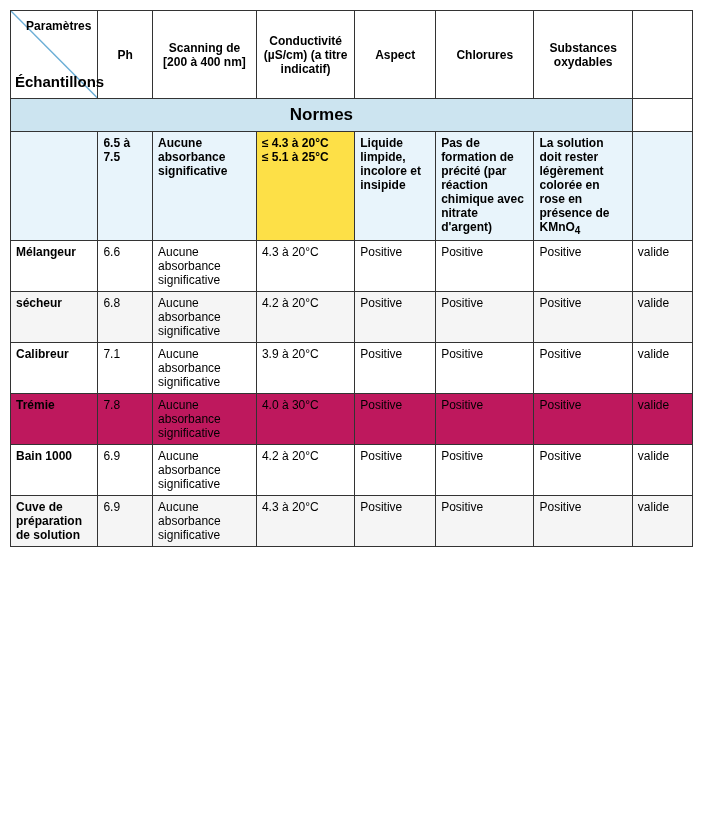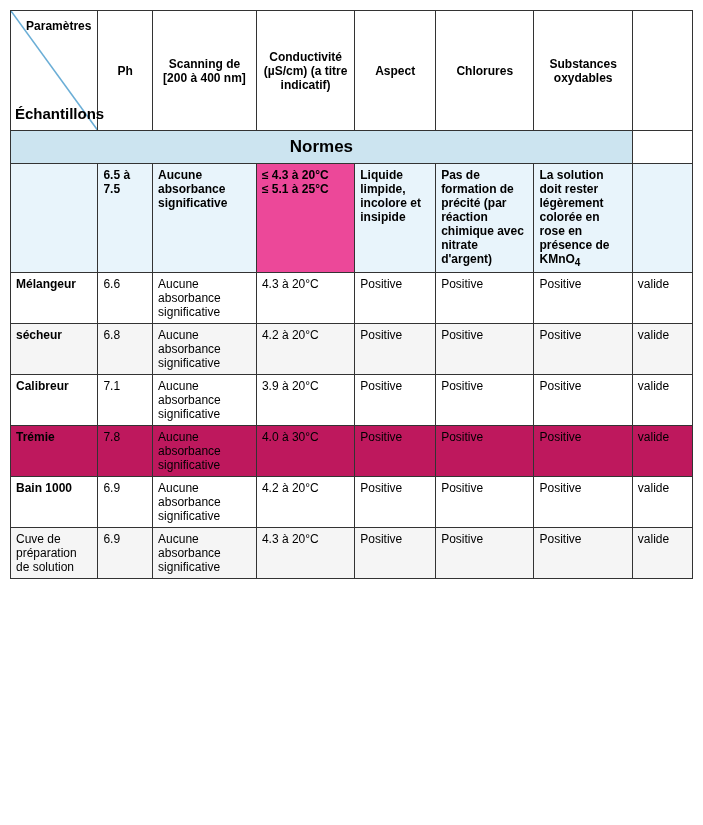--- a/index.html
+++ b/index.html
@@ -62,21 +62,21 @@
     <col style="width:95px">
     <col style="width:90px">
     <col style="width:74px">
     <col style="width:90px">
     <col style="width:90px">
     <col style="width:55px">
   </colgroup>
   <thead>
     <tr class="header-row">
 
-      <th style="position:relative; height:120px; padding:12px; min-width:80px;">
+      <th style="position:relative; height:88px; padding:12px; min-width:80px;">
         <svg class="diag-line" viewBox="0 0 80 120" preserveAspectRatio="none" style="position:absolute;top:0;left:0;width:100%;height:100%;">
           <line x1="0" y1="0" x2="80" y2="120" stroke="#6baed6" stroke-width="1.5"></line>
         </svg>
         <span style="position:absolute; top:8px; right:6px; font-weight:bold; font-size:12px;">Paramètres</span>
         <span style="position:absolute; bottom:8px; left:4px; font-weight:bold; font-size:15px;">Échantillons</span>
       </th>
       <th>Ph</th>
       <th>Scanning de [200 à 400 nm]</th>
       <th>Conductivité (µS/cm) (a titre indicatif)</th>
       <th>Aspect</th>
@@ -88,21 +88,21 @@
   <tbody>
 
     <tr class="normes-row">
       <td colspan="7">Normes</td>
     </tr>
 
     <tr class="norms-values">
       <td style="background:#e8f4fb;"></td>
       <td style="background:#e8f4fb; font-weight:bold;margin-left:40px;">6.5 à 7.5</td>
       <td style="background:#e8f4fb; font-weight:bold;">Aucune absorbance significative</td>
-      <td style="background:#ec4899; font-weight:bold; white-space:pre-line;">≤  4.3 à 20°C
+      <td style="background:#fde047; font-weight:bold; white-space:pre-line;">≤  4.3 à 20°C
 ≤  5.1 à 25°C</td>
       <td style="background:#e8f4fb; font-weight:bold;">Liquide limpide, incolore et insipide</td>
       <td style="background:#e8f4fb; font-weight:bold;">Pas de formation de précité (par réaction chimique avec nitrate d'argent)</td>
       <td style="background:#e8f4fb; font-weight:bold;">La solution doit rester légèrement colorée en rose en présence de KMnO<sub>4</sub></td>
       <td style="background:#e8f4fb;"></td>
     </tr>
 
   <tr class="sample-row" style="background: rgb(255, 255, 255); margin-top: 29px;">
         <td style="font-weight: bold;">Mélangeur</td>
         <td>6.6</td>
@@ -147,21 +147,21 @@
         <td style="font-weight: bold;">Bain 1000</td>
         <td>6.9</td>
         <td>Aucune absorbance significative</td>
         <td>4.2 à 20°C</td>
         <td>Positive</td>
         <td>Positive</td>
         <td>Positive</td>
         <td>valide</td>
       </tr>
       <tr class="sample-row" style="background: rgb(245, 245, 245);">
-        <td style="font-weight: normal;">Cuve de préparation de solution</td>
+        <td style="font-weight: bold;">Cuve de préparation de solution</td>
         <td>6.9</td>
         <td>Aucune absorbance significative</td>
         <td>4.3 à 20°C</td>
         <td>Positive</td>
         <td>Positive</td>
         <td>Positive</td>
         <td>valide</td>
       </tr>
     </tbody>
 </table>

